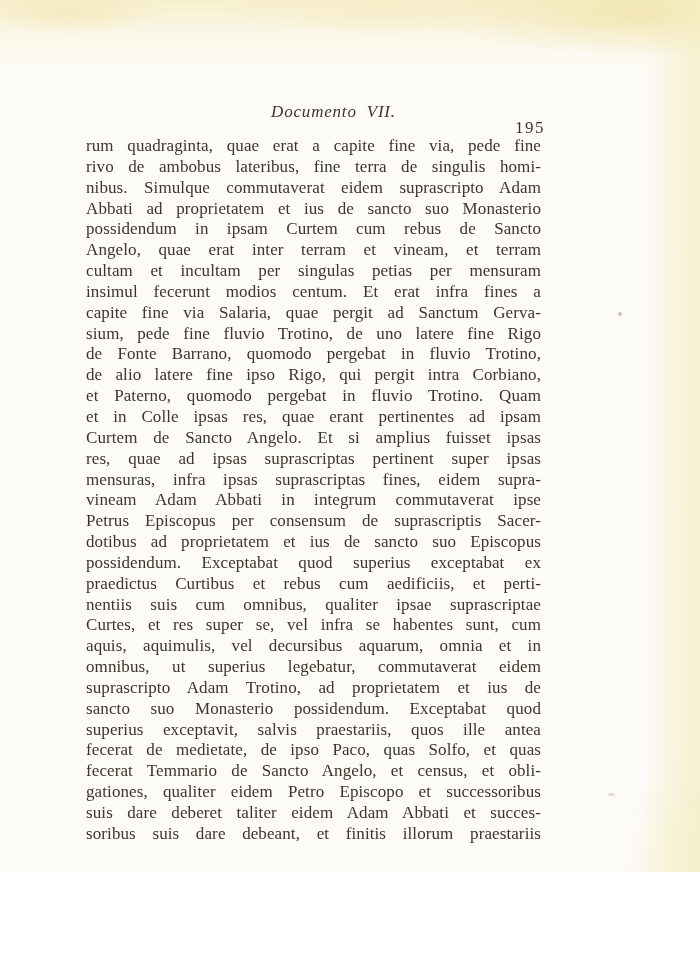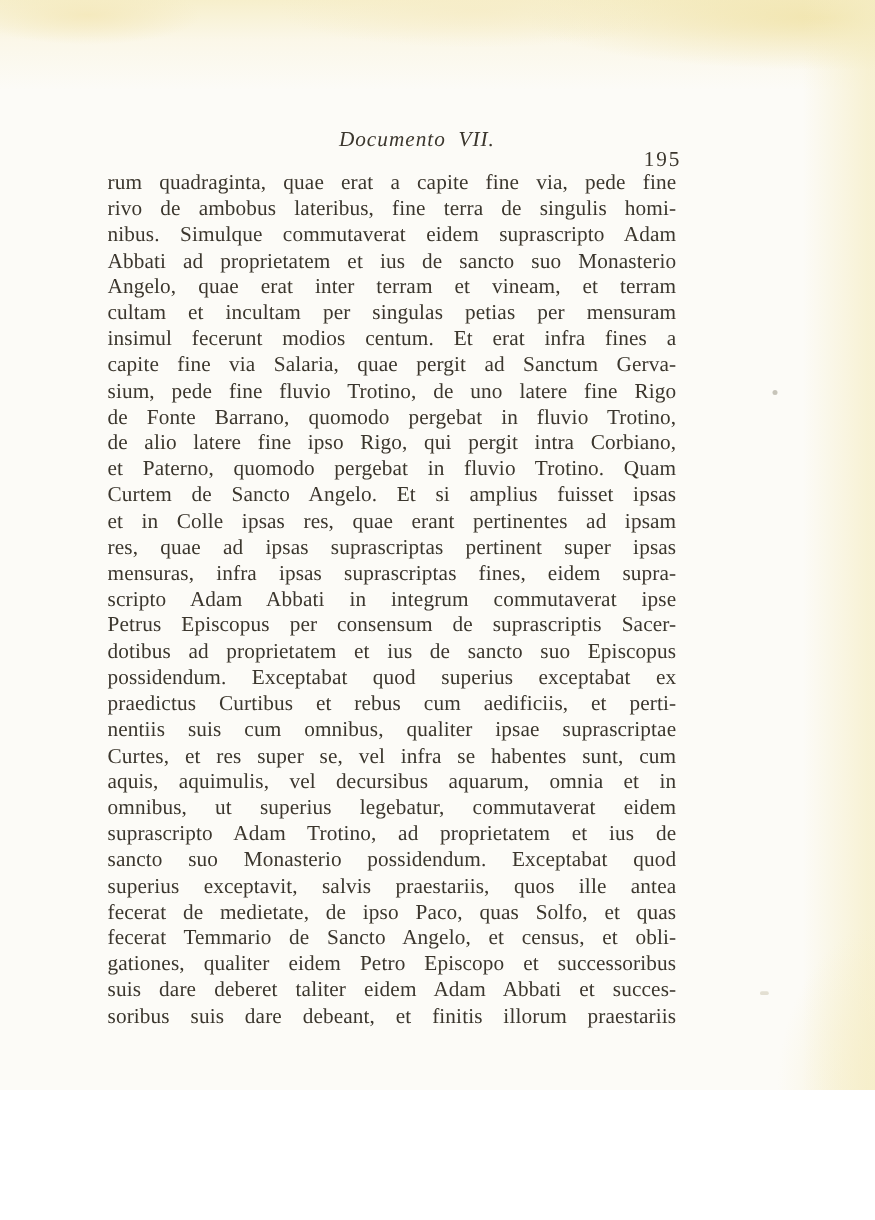--- a/index.html
+++ b/index.html
@@ -104,33 +104,34 @@
   <header class="running-header">
     <span class="running-title">Documento VII.</span>
     <span class="page-number">195</span>
   </header>
 
   <main class="body-text" id="body-text">
       <div class="text-line">rum quadraginta, quae erat a capite fine via, pede fine</div>
       <div class="text-line">rivo de ambobus lateribus, fine terra de singulis homi-</div>
       <div class="text-line">nibus. Simulque commutaverat eidem suprascripto Adam</div>
       <div class="text-line">Abbati ad proprietatem et ius de sancto suo Monasterio</div>
+      <div class="text-line">possidendum in ipsam Curtem cum rebus de Sancto</div>
       <div class="text-line">Angelo, quae erat inter terram et vineam, et terram</div>
       <div class="text-line">cultam et incultam per singulas petias per mensuram</div>
       <div class="text-line">insimul fecerunt modios centum. Et erat infra fines a</div>
       <div class="text-line">capite fine via Salaria, quae pergit ad Sanctum Gerva-</div>
       <div class="text-line">sium, pede fine fluvio Trotino, de uno latere fine Rigo</div>
       <div class="text-line">de Fonte Barrano, quomodo pergebat in fluvio Trotino,</div>
       <div class="text-line">de alio latere fine ipso Rigo, qui pergit intra Corbiano,</div>
       <div class="text-line">et Paterno, quomodo pergebat in fluvio Trotino. Quam</div>
+      <div class="text-line">et in Colle ipsas res, quae erant pertinentes ad ipsam</div>
       <div class="text-line">Curtem de Sancto Angelo. Et si amplius fuisset ipsas</div>
-      <div class="text-line">et in Colle ipsas res, quae erant pertinentes ad ipsam</div>
       <div class="text-line">res, quae ad ipsas suprascriptas pertinent super ipsas</div>
       <div class="text-line">mensuras, infra ipsas suprascriptas fines, eidem supra-</div>
-      <div class="text-line">scripto Adam Abbati in integrum commutaverat ipse</div>
+      <div class="text-line">vineam Adam Abbati in integrum commutaverat ipse</div>
       <div class="text-line">Petrus Episcopus per consensum de suprascriptis Sacer-</div>
       <div class="text-line">dotibus ad proprietatem et ius de sancto suo Episcopus</div>
       <div class="text-line">possidendum. Exceptabat quod superius exceptabat ex</div>
       <div class="text-line">praedictus Curtibus et rebus cum aedificiis, et perti-</div>
       <div class="text-line">nentiis suis cum omnibus, qualiter ipsae suprascriptae</div>
       <div class="text-line">Curtes, et res super se, vel infra se habentes sunt, cum</div>
       <div class="text-line">aquis, aquimulis, vel decursibus aquarum, omnia et in</div>
       <div class="text-line">omnibus, ut superius legebatur, commutaverat eidem</div>
       <div class="text-line">suprascripto Adam Trotino, ad proprietatem et ius de</div>
       <div class="text-line">sancto suo Monasterio possidendum. Exceptabat quod</div>

